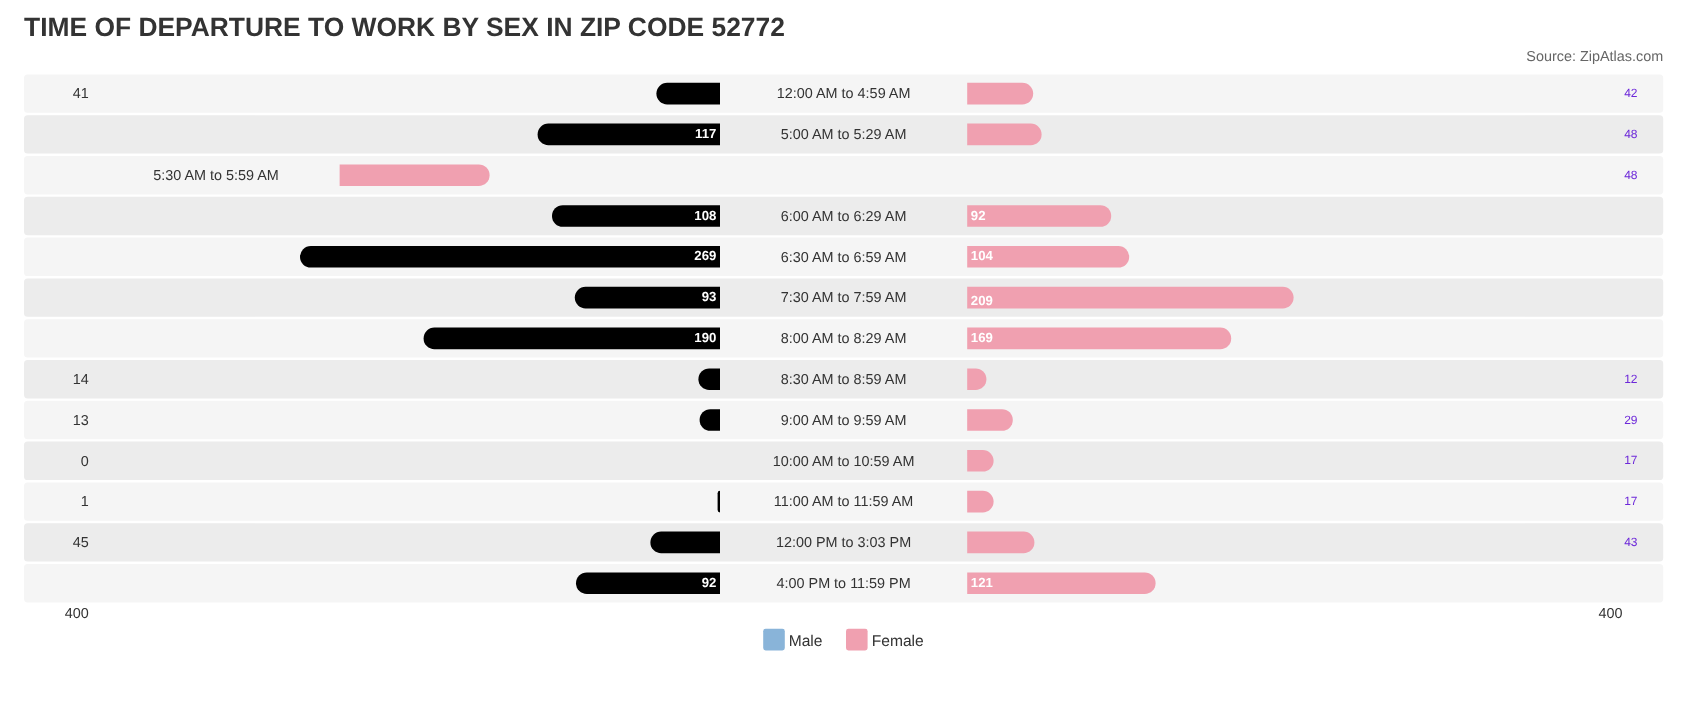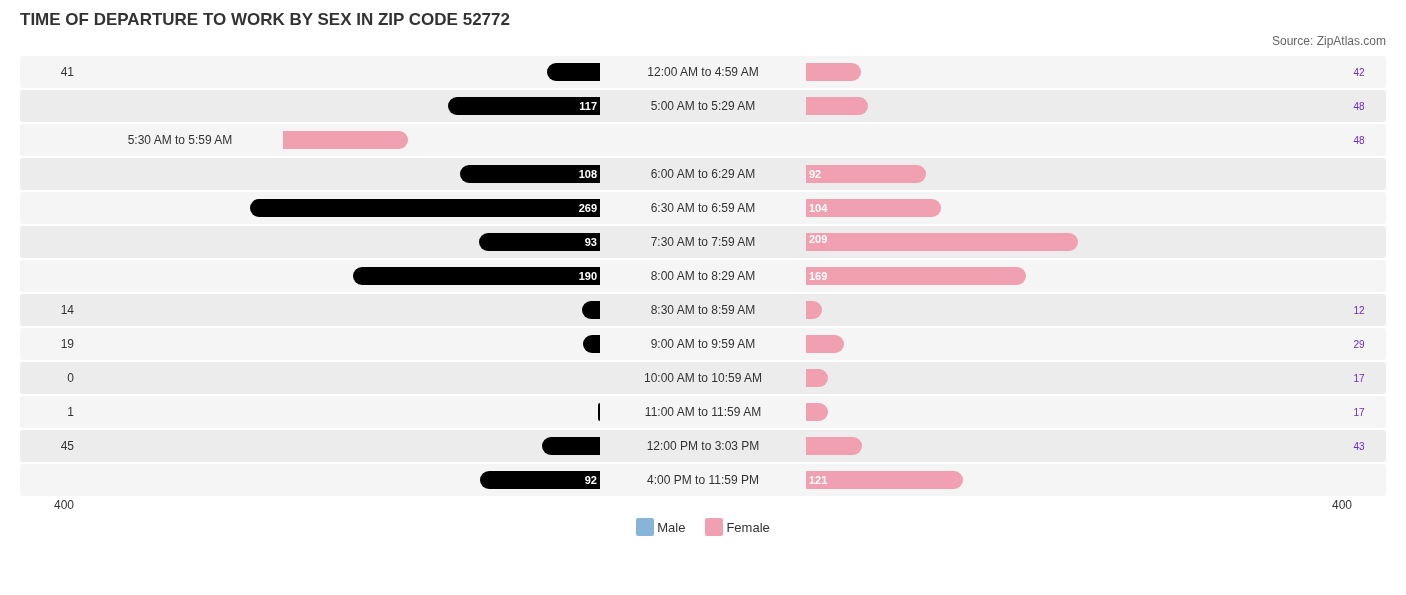--- a/index.html
+++ b/index.html
@@ -4,21 +4,21 @@
   <style>
     * { box-sizing: border-box; margin: 0; padding: 0; }
     body {
       font-family: Arial, sans-serif;
       background: #fff;
       width: 1406px;
       min-height: 595px;
       padding: 10px 20px 20px 20px;
     }
     .chart-title {
-      font-size: 17px;
+      font-size: 22px;
       font-weight: bold;
       color: #333;
       margin-bottom: 4px;
     }
     .source {
       font-size: 12px;
       color: #666;
       text-align: right;
       margin-bottom: 8px;
     }
@@ -225,21 +225,21 @@
     </div>
     <div class="row">
       <div class="left-val"></div>
       <div class="male-bar-wrap">
         <div class="male-bar" style="width:23.25%; min-width:2px; display:flex; align-items:center; justify-content:flex-end;">
           <span class="val-in-bar-male">93</span>
         </div>
       </div>
       <div class="label-center">7:30 AM to 7:59 AM</div>
       <div class="female-bar-wrap">
-        <div class="female-bar" style="width:52.25%; min-width:2px; display:flex; align-items:flex-start; justify-content:flex-start;">
+        <div class="female-bar" style="width:52.25%; min-width:2px; display:flex; align-items:flex-end; justify-content:flex-start;">
           <span class="val-in-bar-female">209</span>
         </div>
       </div>
       <div class="right-val"></div>
     </div>
     <div class="row">
       <div class="left-val"></div>
       <div class="male-bar-wrap">
         <div class="male-bar" style="width:47.5%; min-width:2px; display:flex; align-items:center; justify-content:flex-end;">
           <span class="val-in-bar-male">190</span>
@@ -262,21 +262,21 @@
       </div>
       <div class="label-center">8:30 AM to 8:59 AM</div>
       <div class="female-bar-wrap">
         <div class="female-bar" style="width:3%; min-width:2px; display:flex; align-items:center; justify-content:flex-start;">
           
         </div>
       </div>
       <div class="right-val">12</div>
     </div>
     <div class="row">
-      <div class="left-val">19</div>
+      <div class="left-val">13</div>
       <div class="male-bar-wrap">
         <div class="male-bar" style="width:3.25%; min-width:2px; display:flex; align-items:center; justify-content:flex-end;">
           
         </div>
       </div>
       <div class="label-center">9:00 AM to 9:59 AM</div>
       <div class="female-bar-wrap">
         <div class="female-bar" style="width:7.249999999999999%; min-width:2px; display:flex; align-items:center; justify-content:flex-start;">
           
         </div>

